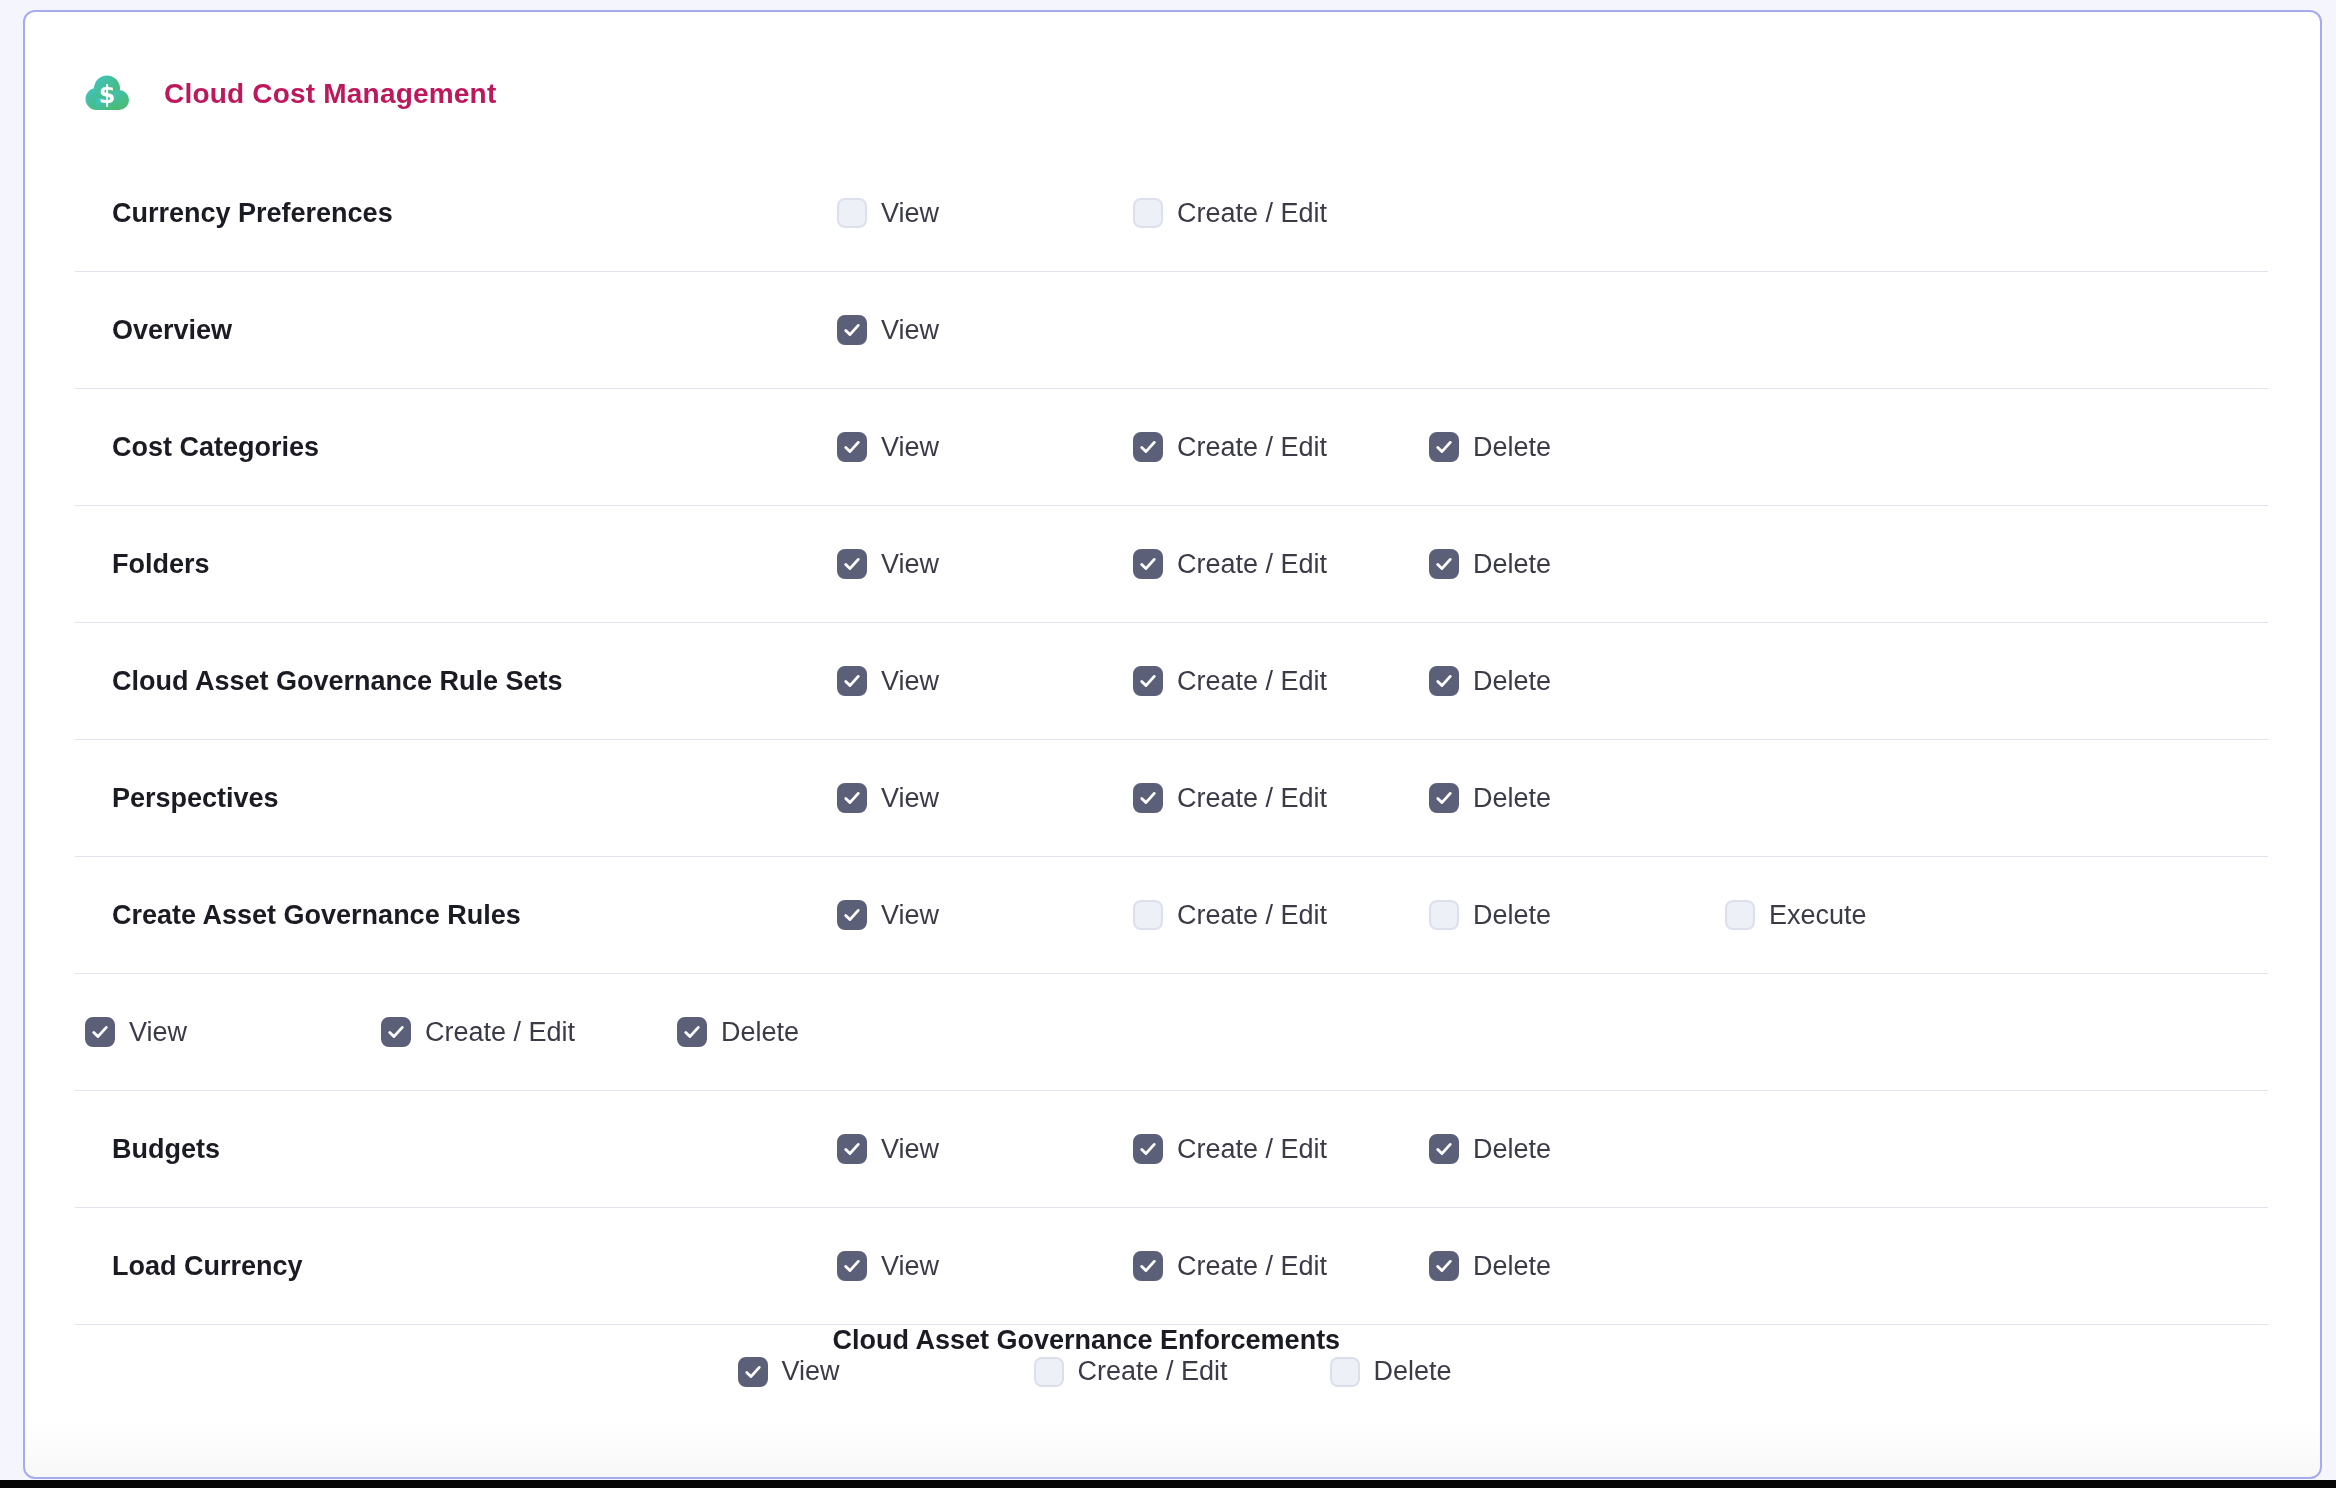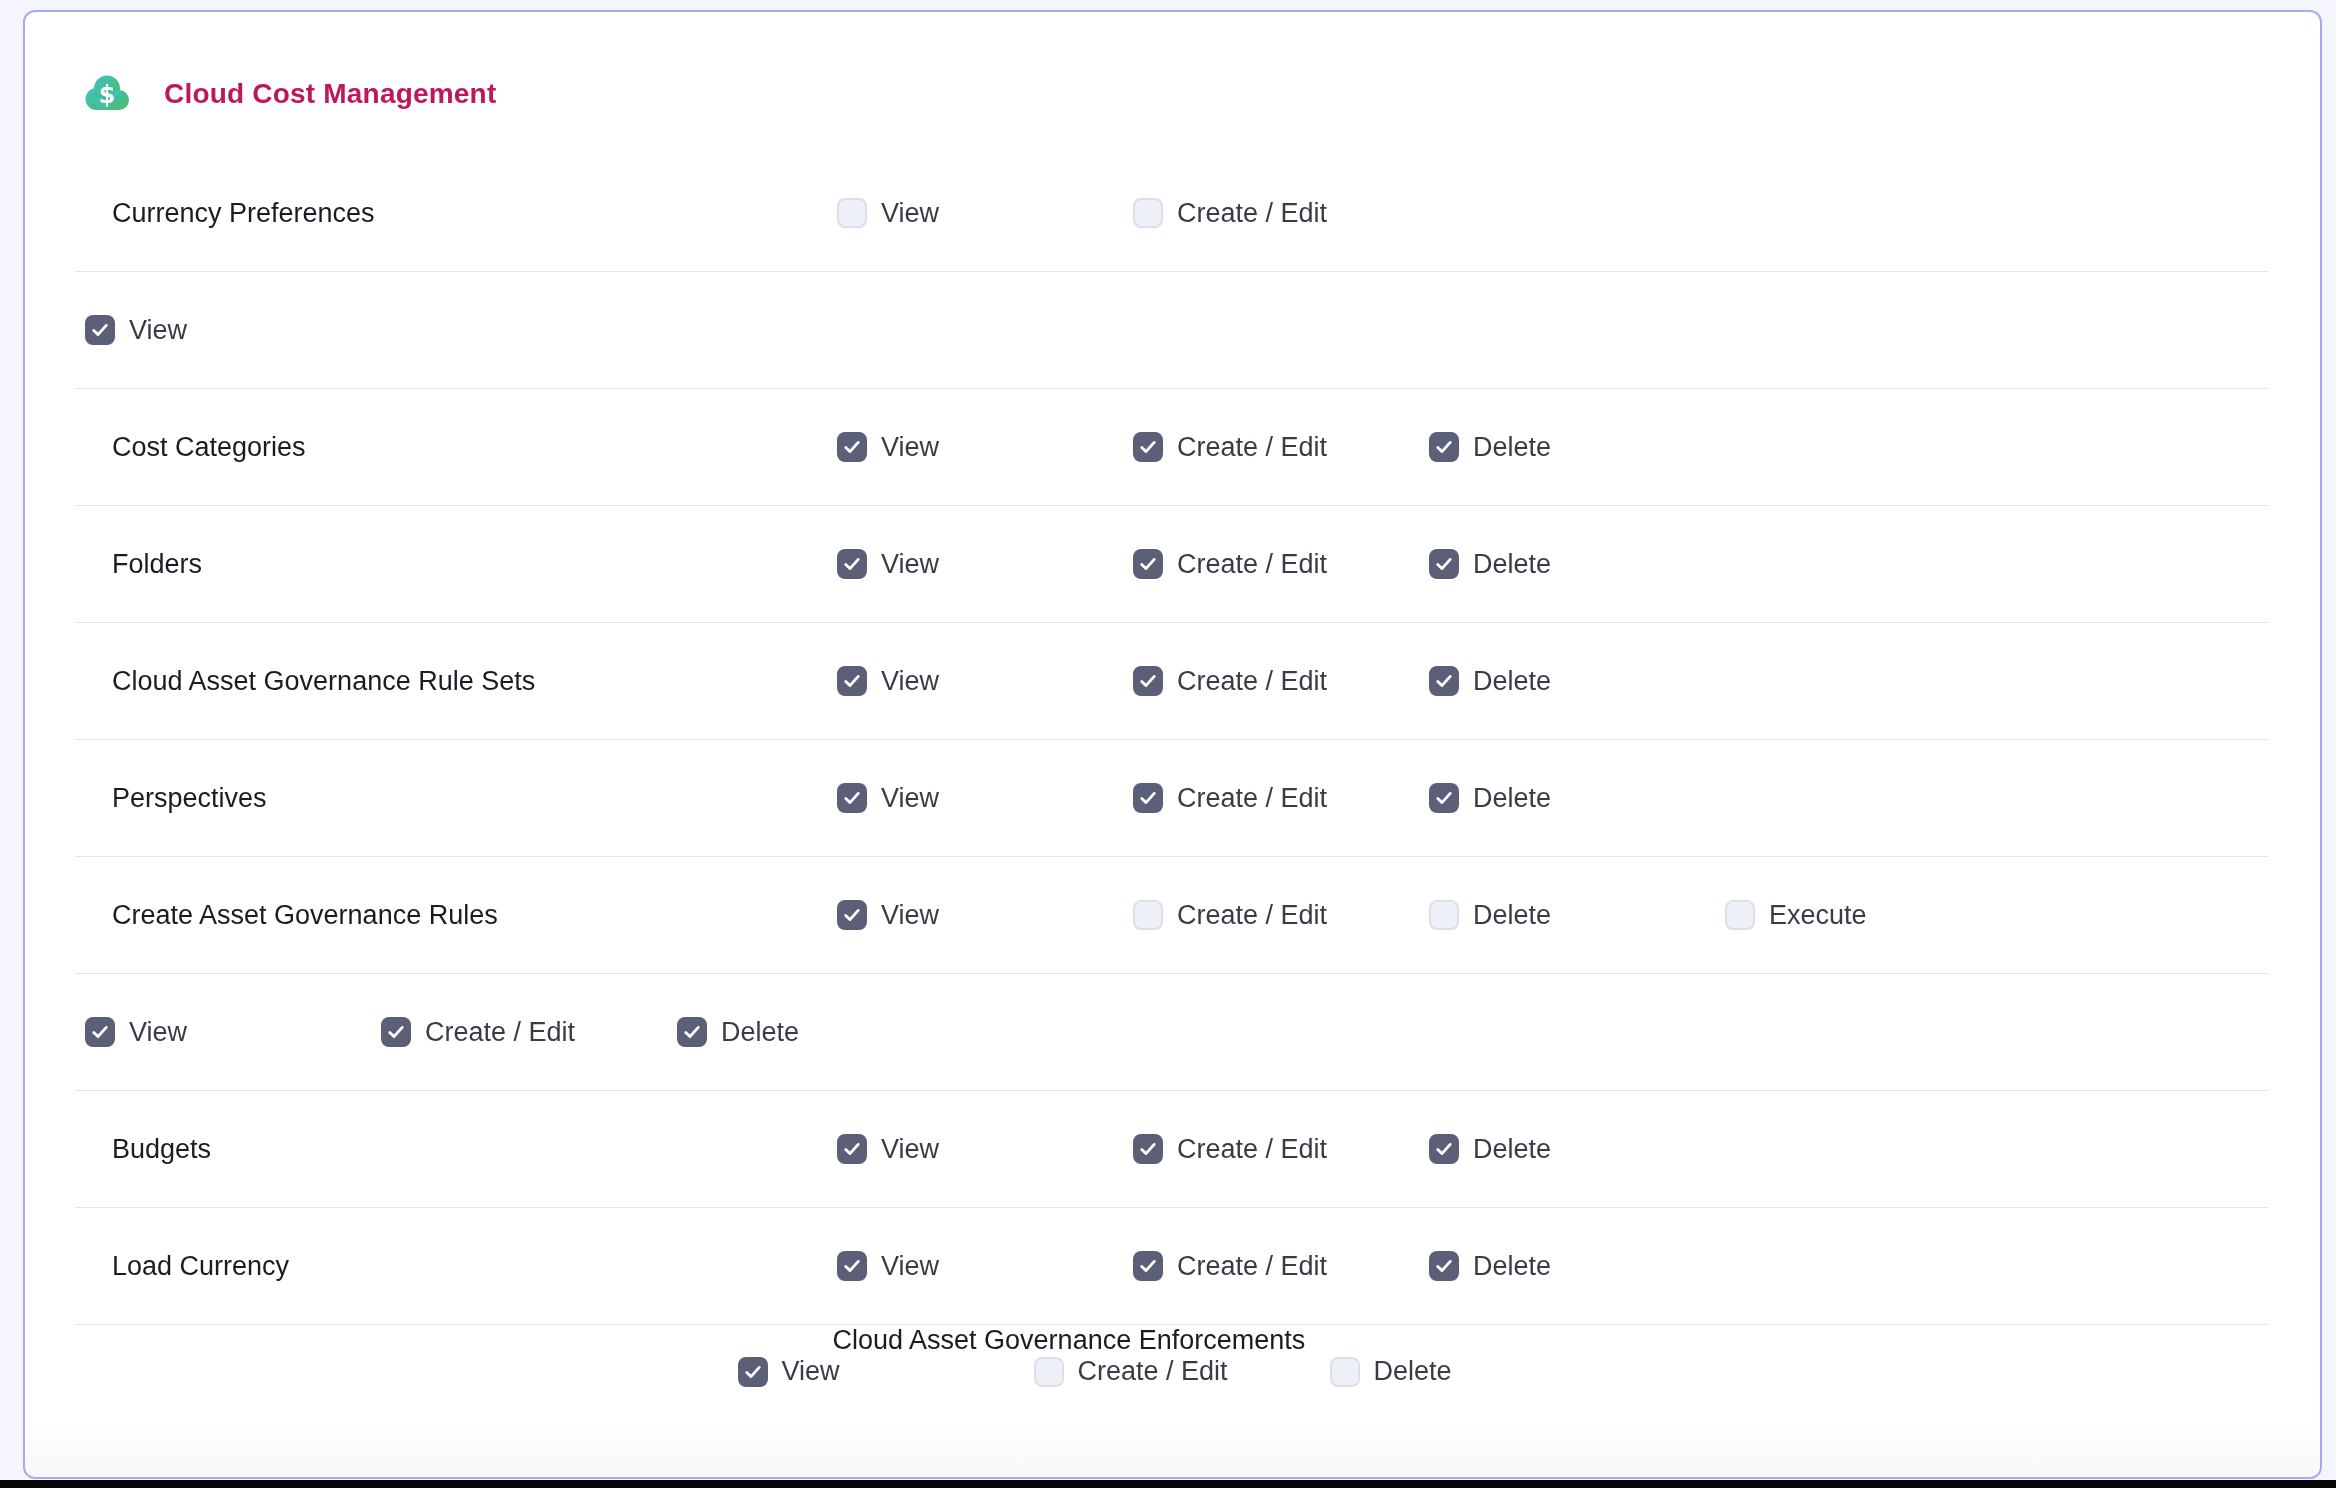--- a/index.html
+++ b/index.html
@@ -47,20 +47,21 @@
     align-items: center;
     border-bottom: 1px solid #e2e3ee;
   }
   .row:last-child { border-bottom: none; flex-direction: column; }
   .row-label {
     width: 752px;
     padding-left: 37px;
     flex: 0 0 auto;
     font-size: 27px;
     color: #1b1b24;
+    font-weight: bold;
   }
   .perms { display: flex; align-items: center; }
   .perm {
     width: 296px;
     flex: 0 0 auto;
     display: flex;
     align-items: center;
     gap: 14px;
     cursor: pointer;
     padding-left: 10px;
@@ -141,20 +142,21 @@
   <label class="perm">
     <span class="checkbox">
       
     </span>
     <span class="perm-label">Create / Edit</span>
   </label>
 </div>
   </div>
 
   <div class="row">
+    <div class="row-label">Overview</div>
     <div class="perms">
   <label class="perm checked">
     <span class="checkbox">
       <svg viewBox="0 0 24 24" xmlns="http://www.w3.org/2000/svg" aria-hidden="true">
         <path d="M4.5 12.5 L 9.5 17.5 L 19.5 6.5" fill="none" stroke="#ffffff" stroke-width="3.4" stroke-linecap="round" stroke-linejoin="round"></path>
       </svg>
     </span>
     <span class="perm-label">View</span>
   </label>
 </div>

